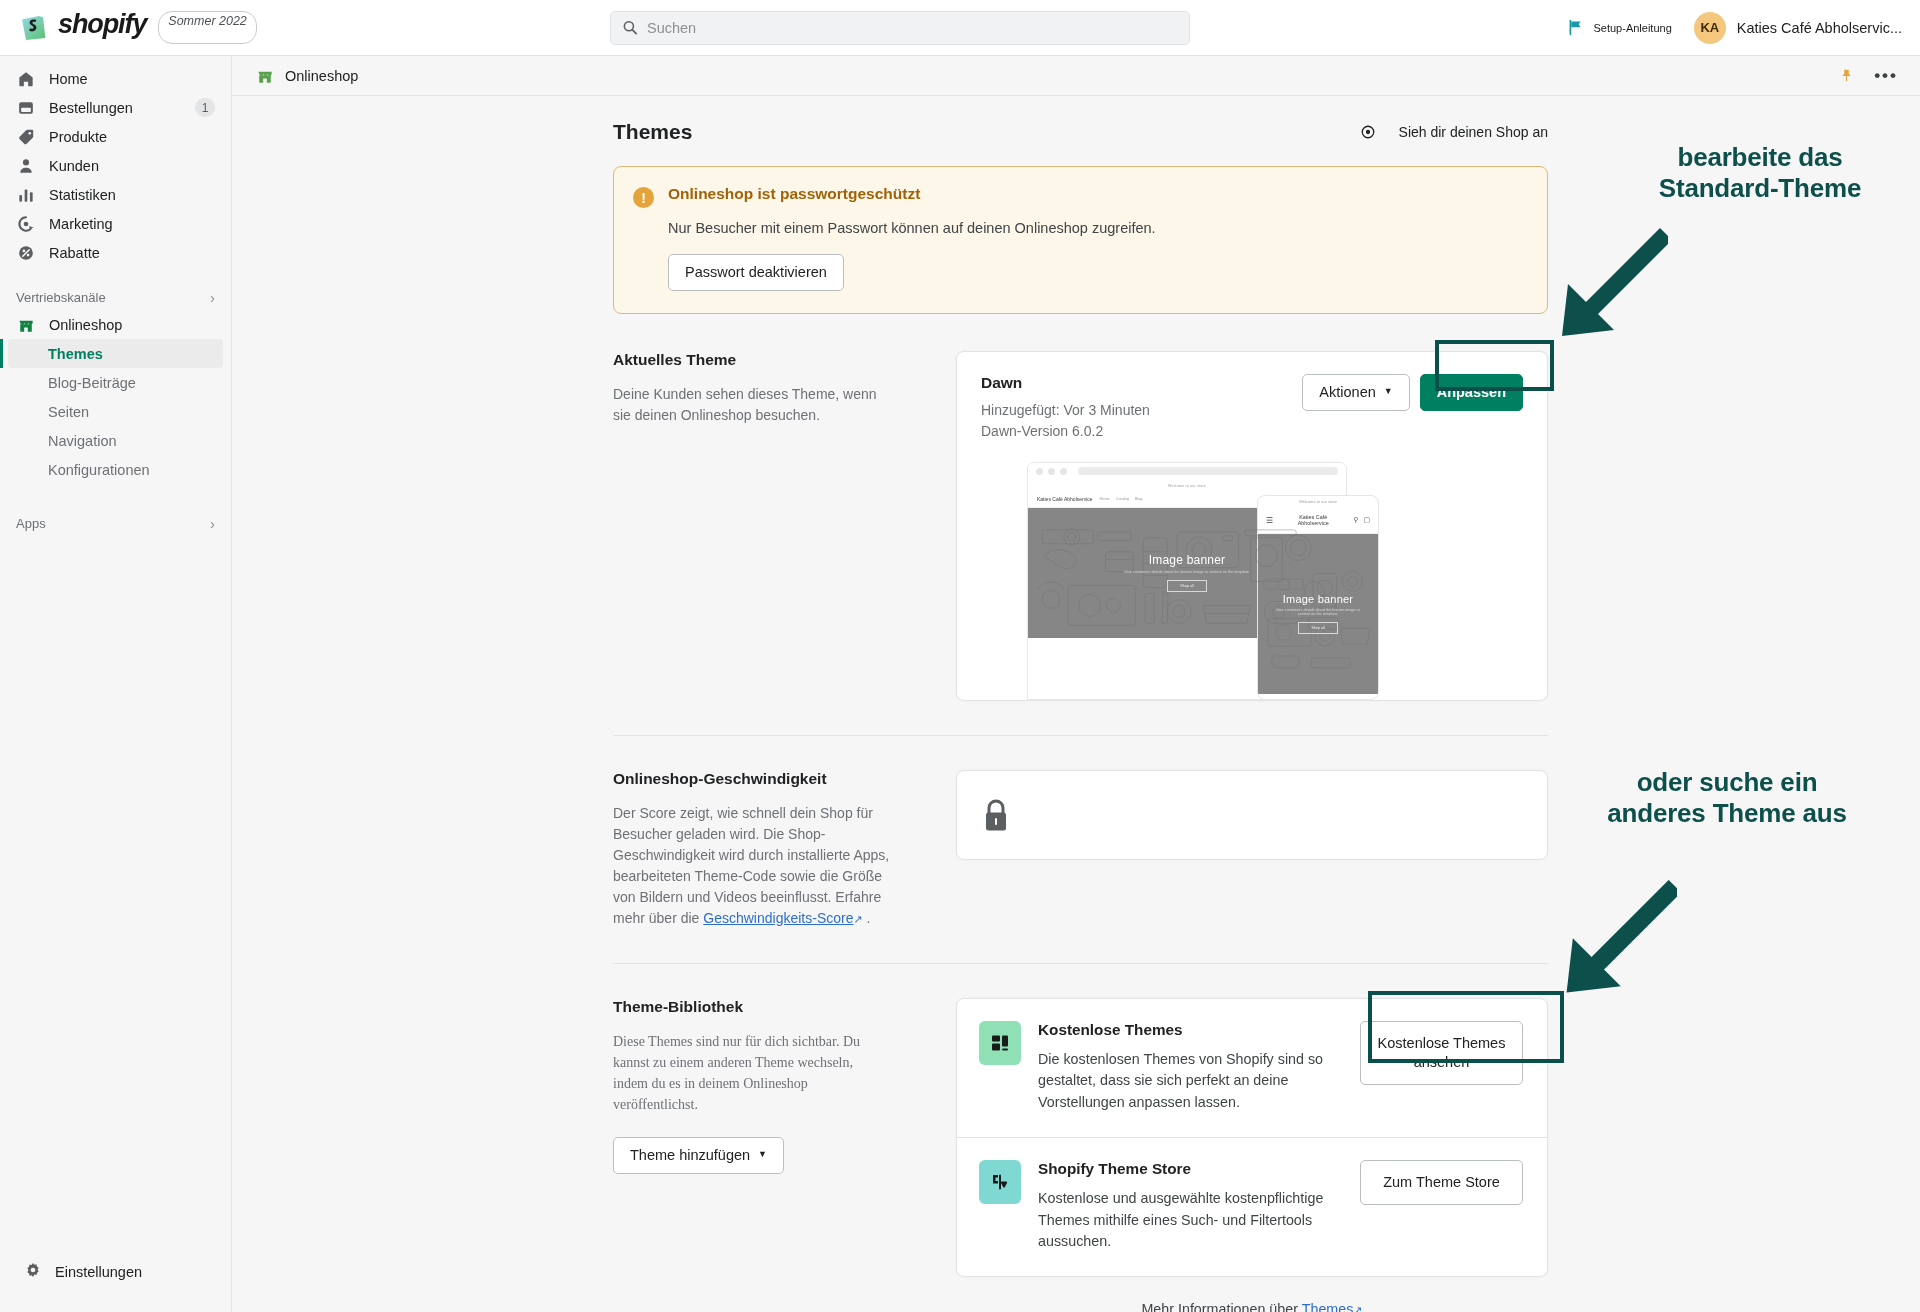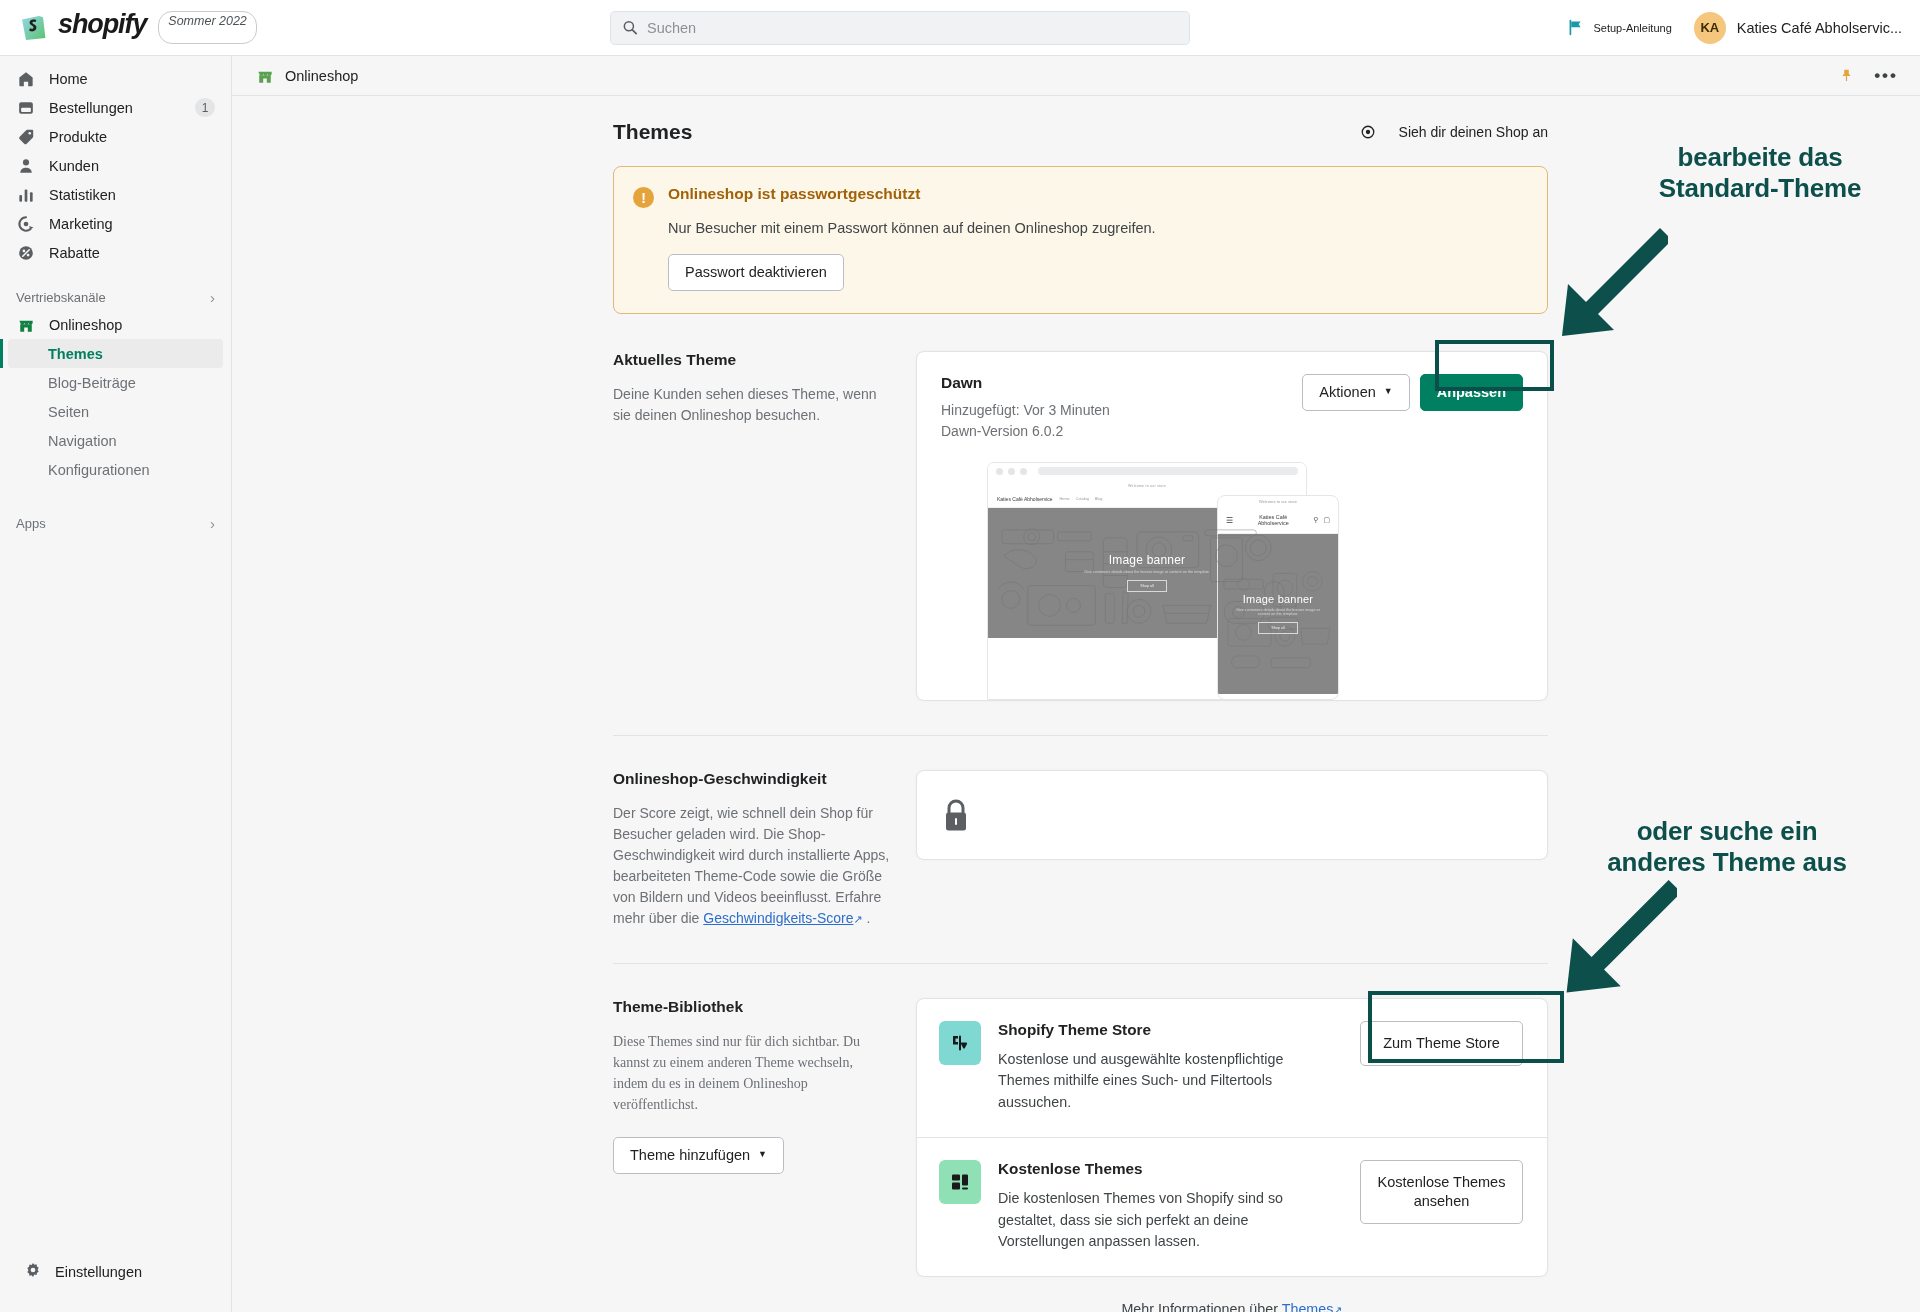--- a/index.html
+++ b/index.html
@@ -157,21 +157,21 @@
     background: #008060; border-color: #008060; color: #fff; font-weight: 600;
   }
   .btn.muted { color: #8c9196; border-color: #c9cccf; }
 
   
   .section { display: flex; gap: 0; padding-bottom: 34px; }
   .section + .section { border-top: 1px solid #e1e3e5; padding-top: 34px; }
   .sec-left { width: 303px; flex: 0 0 303px; padding-right: 26px; }
   .sec-title { font-size: 15.5px; font-weight: 600; color: #202223; margin-bottom: 15px; }
   .sec-desc { font-size: 14px; color: #6d7175; line-height: 1.5; }
-  .sec-right { flex: 1; }
+  .sec-right { flex: 1; margin-left: 40px; }
   .card {
     background: #fff; border: 1px solid #e1e3e5; border-radius: 8px;
     box-shadow: 0 0 3px rgba(0,0,0,0.04);
   }
 
   
   .theme-card-head {
     display: flex; justify-content: space-between; align-items: flex-start;
     padding: 22px 24px 0 24px;
   }
@@ -628,53 +628,53 @@
           <div class="sec-desc" style="margin-bottom:22px;font-family:Liberation Serif, serif;">Diese Themes sind nur für dich sichtbar. Du kannst zu einem anderen Theme wechseln, indem du es in deinem Onlineshop veröffentlichst.</div>
           <button class="btn">
             <span>Theme hinzufügen</span>
             <span style="font-size:9px;">▼</span>
           </button>
         </div>
         <div class="sec-right">
           <div class="card">
 
             <div class="lib-row">
-              <div class="lib-ico" style="background:#7fd8d2;">
-                <svg width="20" height="20" viewBox="0 0 20 20">
-                  <path d="M3 3h5v2.5H5.5V9H8v2.5H3z" fill="#1a1a1a"></path>
-                  <rect x="9" y="2.6" width="2" height="15" rx="1" fill="#1a1a1a"></rect>
-                  <path d="M11.5 9.5h4.6a1 1 0 0 1 .9 1.5l-2.1 4a1 1 0 0 1-1.8 0l-2.1-4a1 1 0 0 1 .5-1.5z" fill="#1a1a1a"></path>
-                </svg>
-              </div>
-              <div class="lib-body">
-                <div class="lib-title">Shopify Theme Store</div>
-                <div class="lib-desc">Kostenlose und ausgewählte kostenpflichtige Themes mithilfe eines Such- und Filtertools aussuchen.</div>
-              </div>
-              <button class="btn" style="width:163px;padding:12px 10px;text-align:center;display:block;">
-                <span>Zum Theme Store</span>
-              </button>
-            </div>
-
-            <div class="lib-row">
               <div class="lib-ico" style="background:#8fe0b4;">
                 <svg width="20" height="20" viewBox="0 0 20 20">
                   <rect x="2" y="2.5" width="8" height="6" rx="1" fill="#1a1a1a"></rect>
                   <rect x="2" y="10.5" width="8" height="7" rx="1" fill="#1a1a1a"></rect>
                   <rect x="12" y="2.5" width="6" height="11" rx="1" fill="#1a1a1a"></rect>
                   <rect x="12" y="15.5" width="6" height="2" rx="1" fill="#1a1a1a"></rect>
                 </svg>
               </div>
               <div class="lib-body">
                 <div class="lib-title">Kostenlose Themes</div>
                 <div class="lib-desc">Die kostenlosen Themes von Shopify sind so gestaltet, dass sie sich perfekt an deine Vorstellungen anpassen lassen.</div>
               </div>
               <button class="btn" style="width:163px;padding:12px 10px;text-align:center;display:block;">
                 <span>Kostenlose Themes ansehen</span>
               </button>
             </div>
+
+            <div class="lib-row">
+              <div class="lib-ico" style="background:#7fd8d2;">
+                <svg width="20" height="20" viewBox="0 0 20 20">
+                  <path d="M3 3h5v2.5H5.5V9H8v2.5H3z" fill="#1a1a1a"></path>
+                  <rect x="9" y="2.6" width="2" height="15" rx="1" fill="#1a1a1a"></rect>
+                  <path d="M11.5 9.5h4.6a1 1 0 0 1 .9 1.5l-2.1 4a1 1 0 0 1-1.8 0l-2.1-4a1 1 0 0 1 .5-1.5z" fill="#1a1a1a"></path>
+                </svg>
+              </div>
+              <div class="lib-body">
+                <div class="lib-title">Shopify Theme Store</div>
+                <div class="lib-desc">Kostenlose und ausgewählte kostenpflichtige Themes mithilfe eines Such- und Filtertools aussuchen.</div>
+              </div>
+              <button class="btn" style="width:163px;padding:12px 10px;text-align:center;display:block;">
+                <span>Zum Theme Store</span>
+              </button>
+            </div>
           </div>
 
           <div class="more-info">
             <span>Mehr Informationen über </span><span class="link">Themes</span><span style="color:#2c6ecb;font-size:11px;">↗</span>
           </div>
 
         </div>
       </div>
 
     </div>
@@ -685,21 +685,21 @@
 
   <div class="annot" style="left:1620px; top:142px; width:280px;">
     <span>bearbeite das</span><br>
     <span>Standard-Theme</span>
   </div>
   <svg class="arrow" viewBox="0 0 120 120" style="left:1548px; top:228px; width:120px; height:120px;">
     <path d="M112 12 L44 80" stroke="#0d4f4a" stroke-width="17" stroke-linecap="square"></path>
     <path d="M14 108 L20 56 L66 102 Z" fill="#0d4f4a"></path>
   </svg>
 
-  <div class="annot" style="left:1562px; top:816px; width:330px;">
+  <div class="annot" style="left:1562px; top:767px; width:330px;">
     <span>oder suche ein</span><br>
     <span>anderes Theme aus</span>
   </div>
   <svg class="arrow" viewBox="0 0 120 120" style="left:1552px; top:880px; width:125px; height:125px;">
     <path d="M112 12 L44 80" stroke="#0d4f4a" stroke-width="17" stroke-linecap="square"></path>
     <path d="M14 108 L20 56 L66 102 Z" fill="#0d4f4a"></path>
   </svg>
 
 </div>
 

